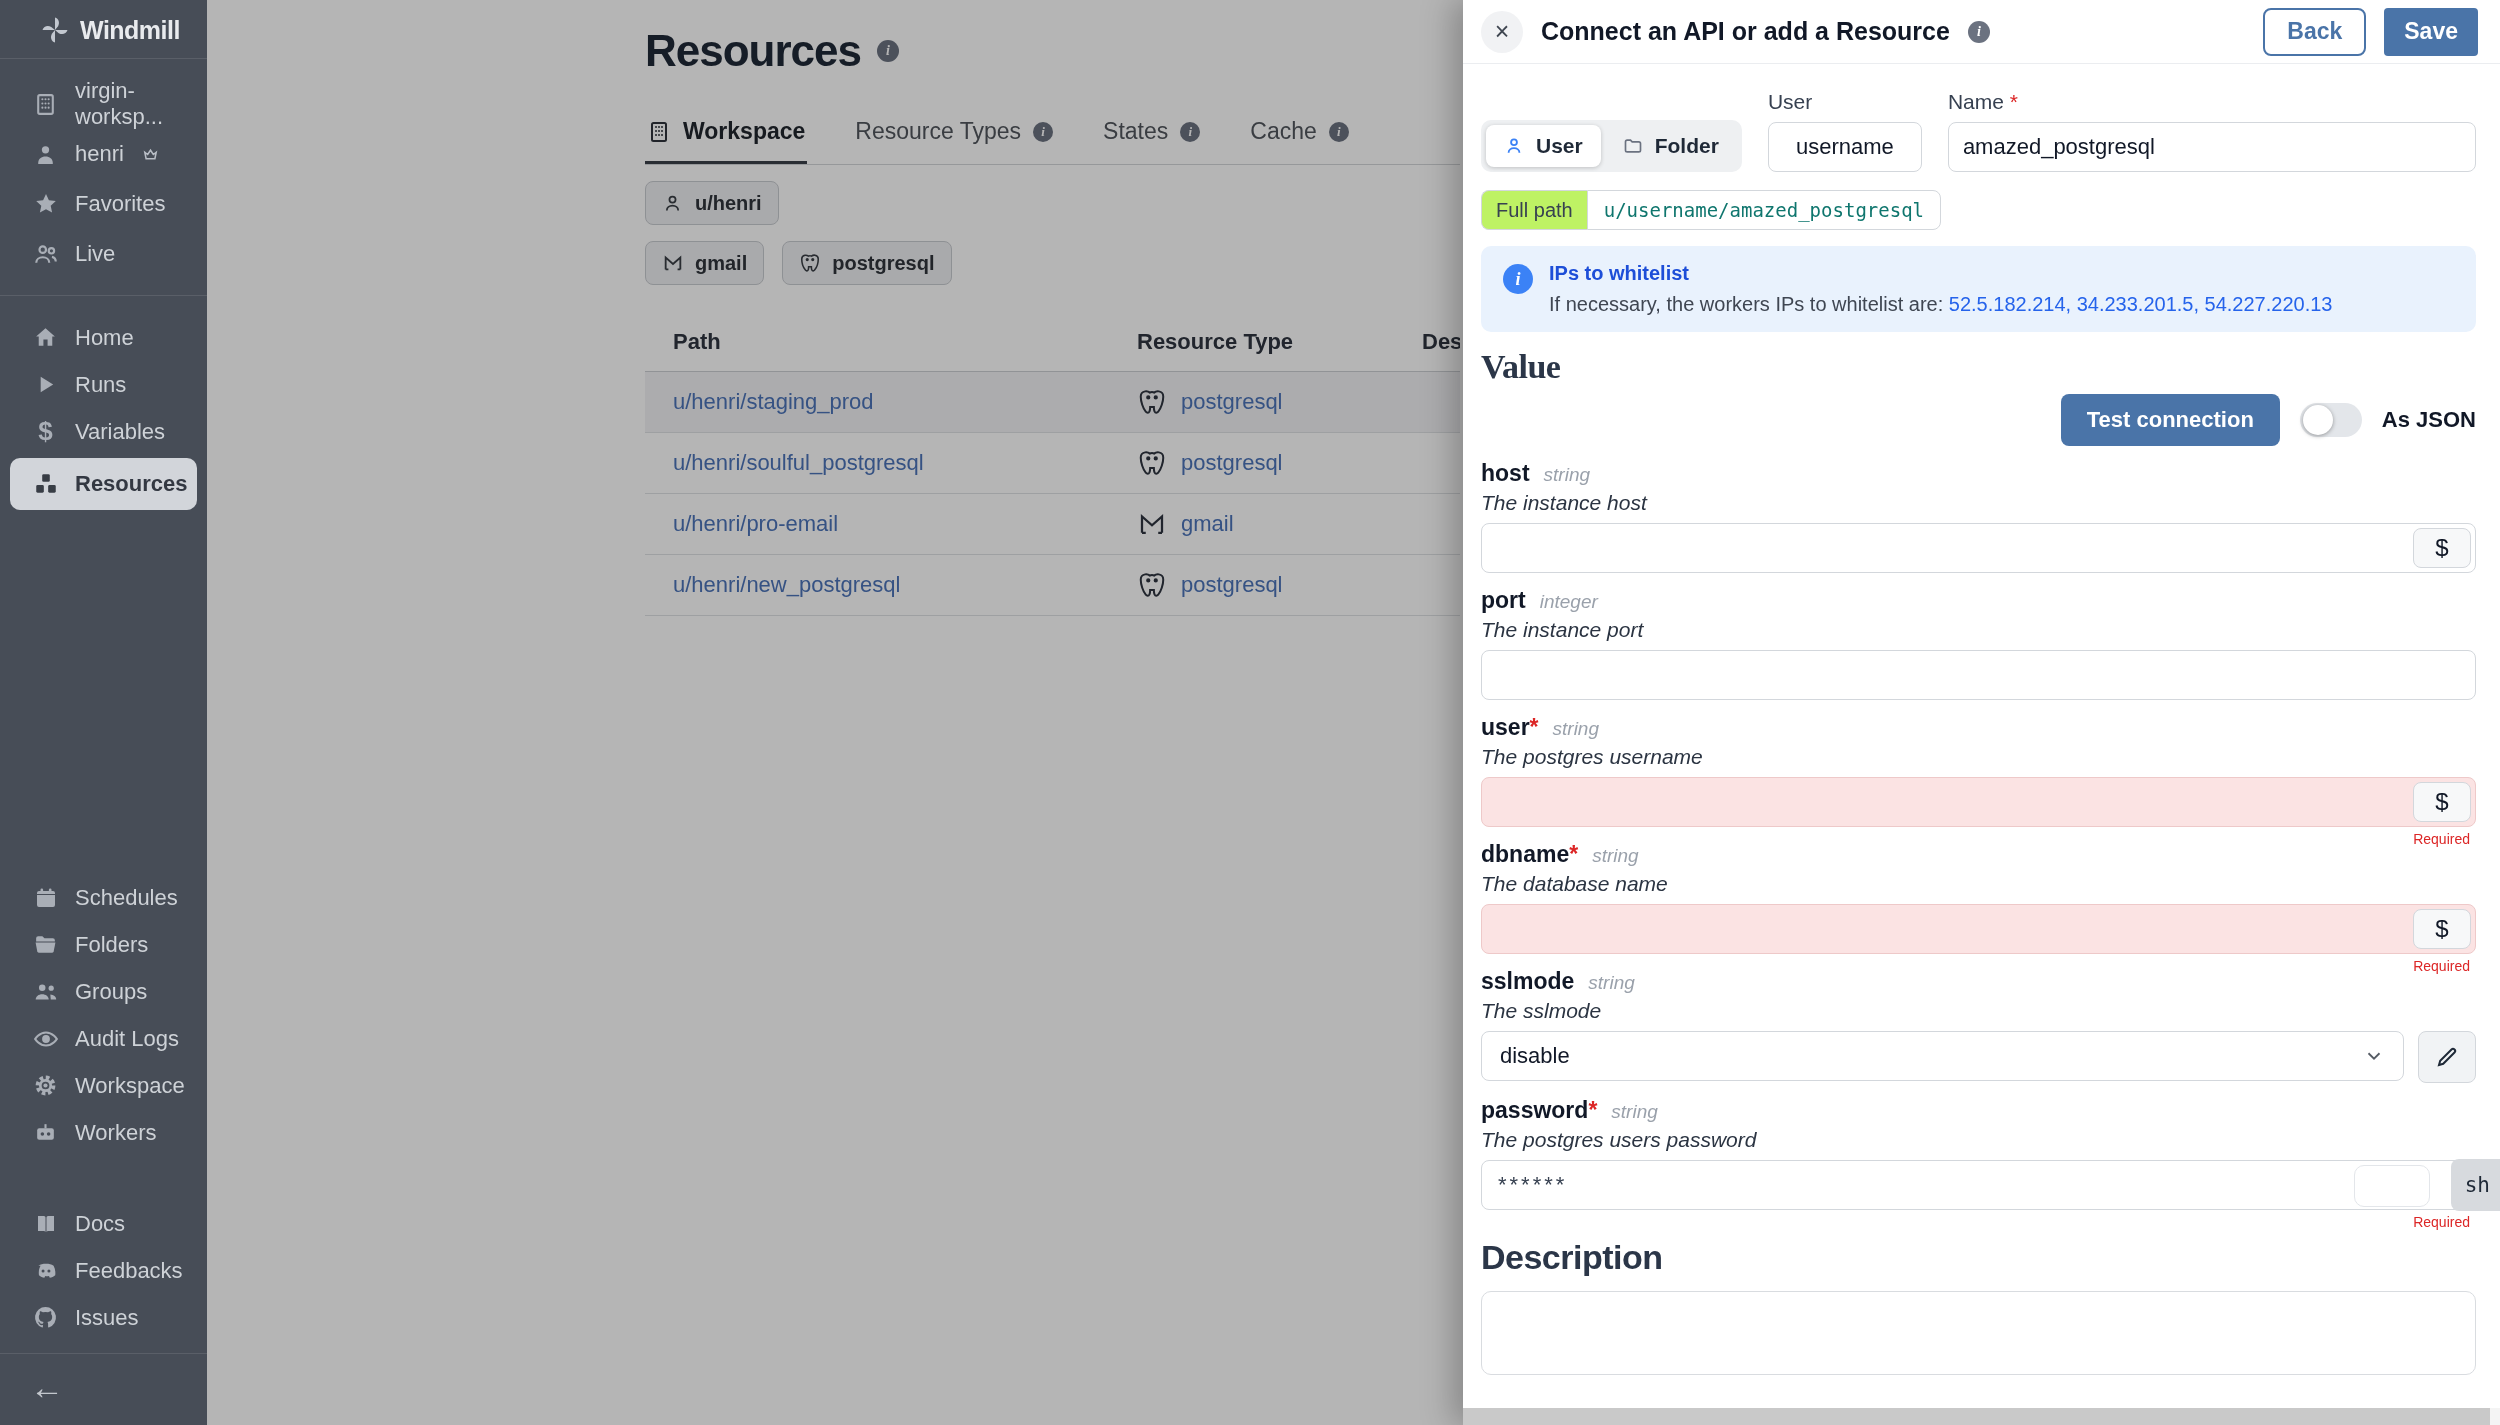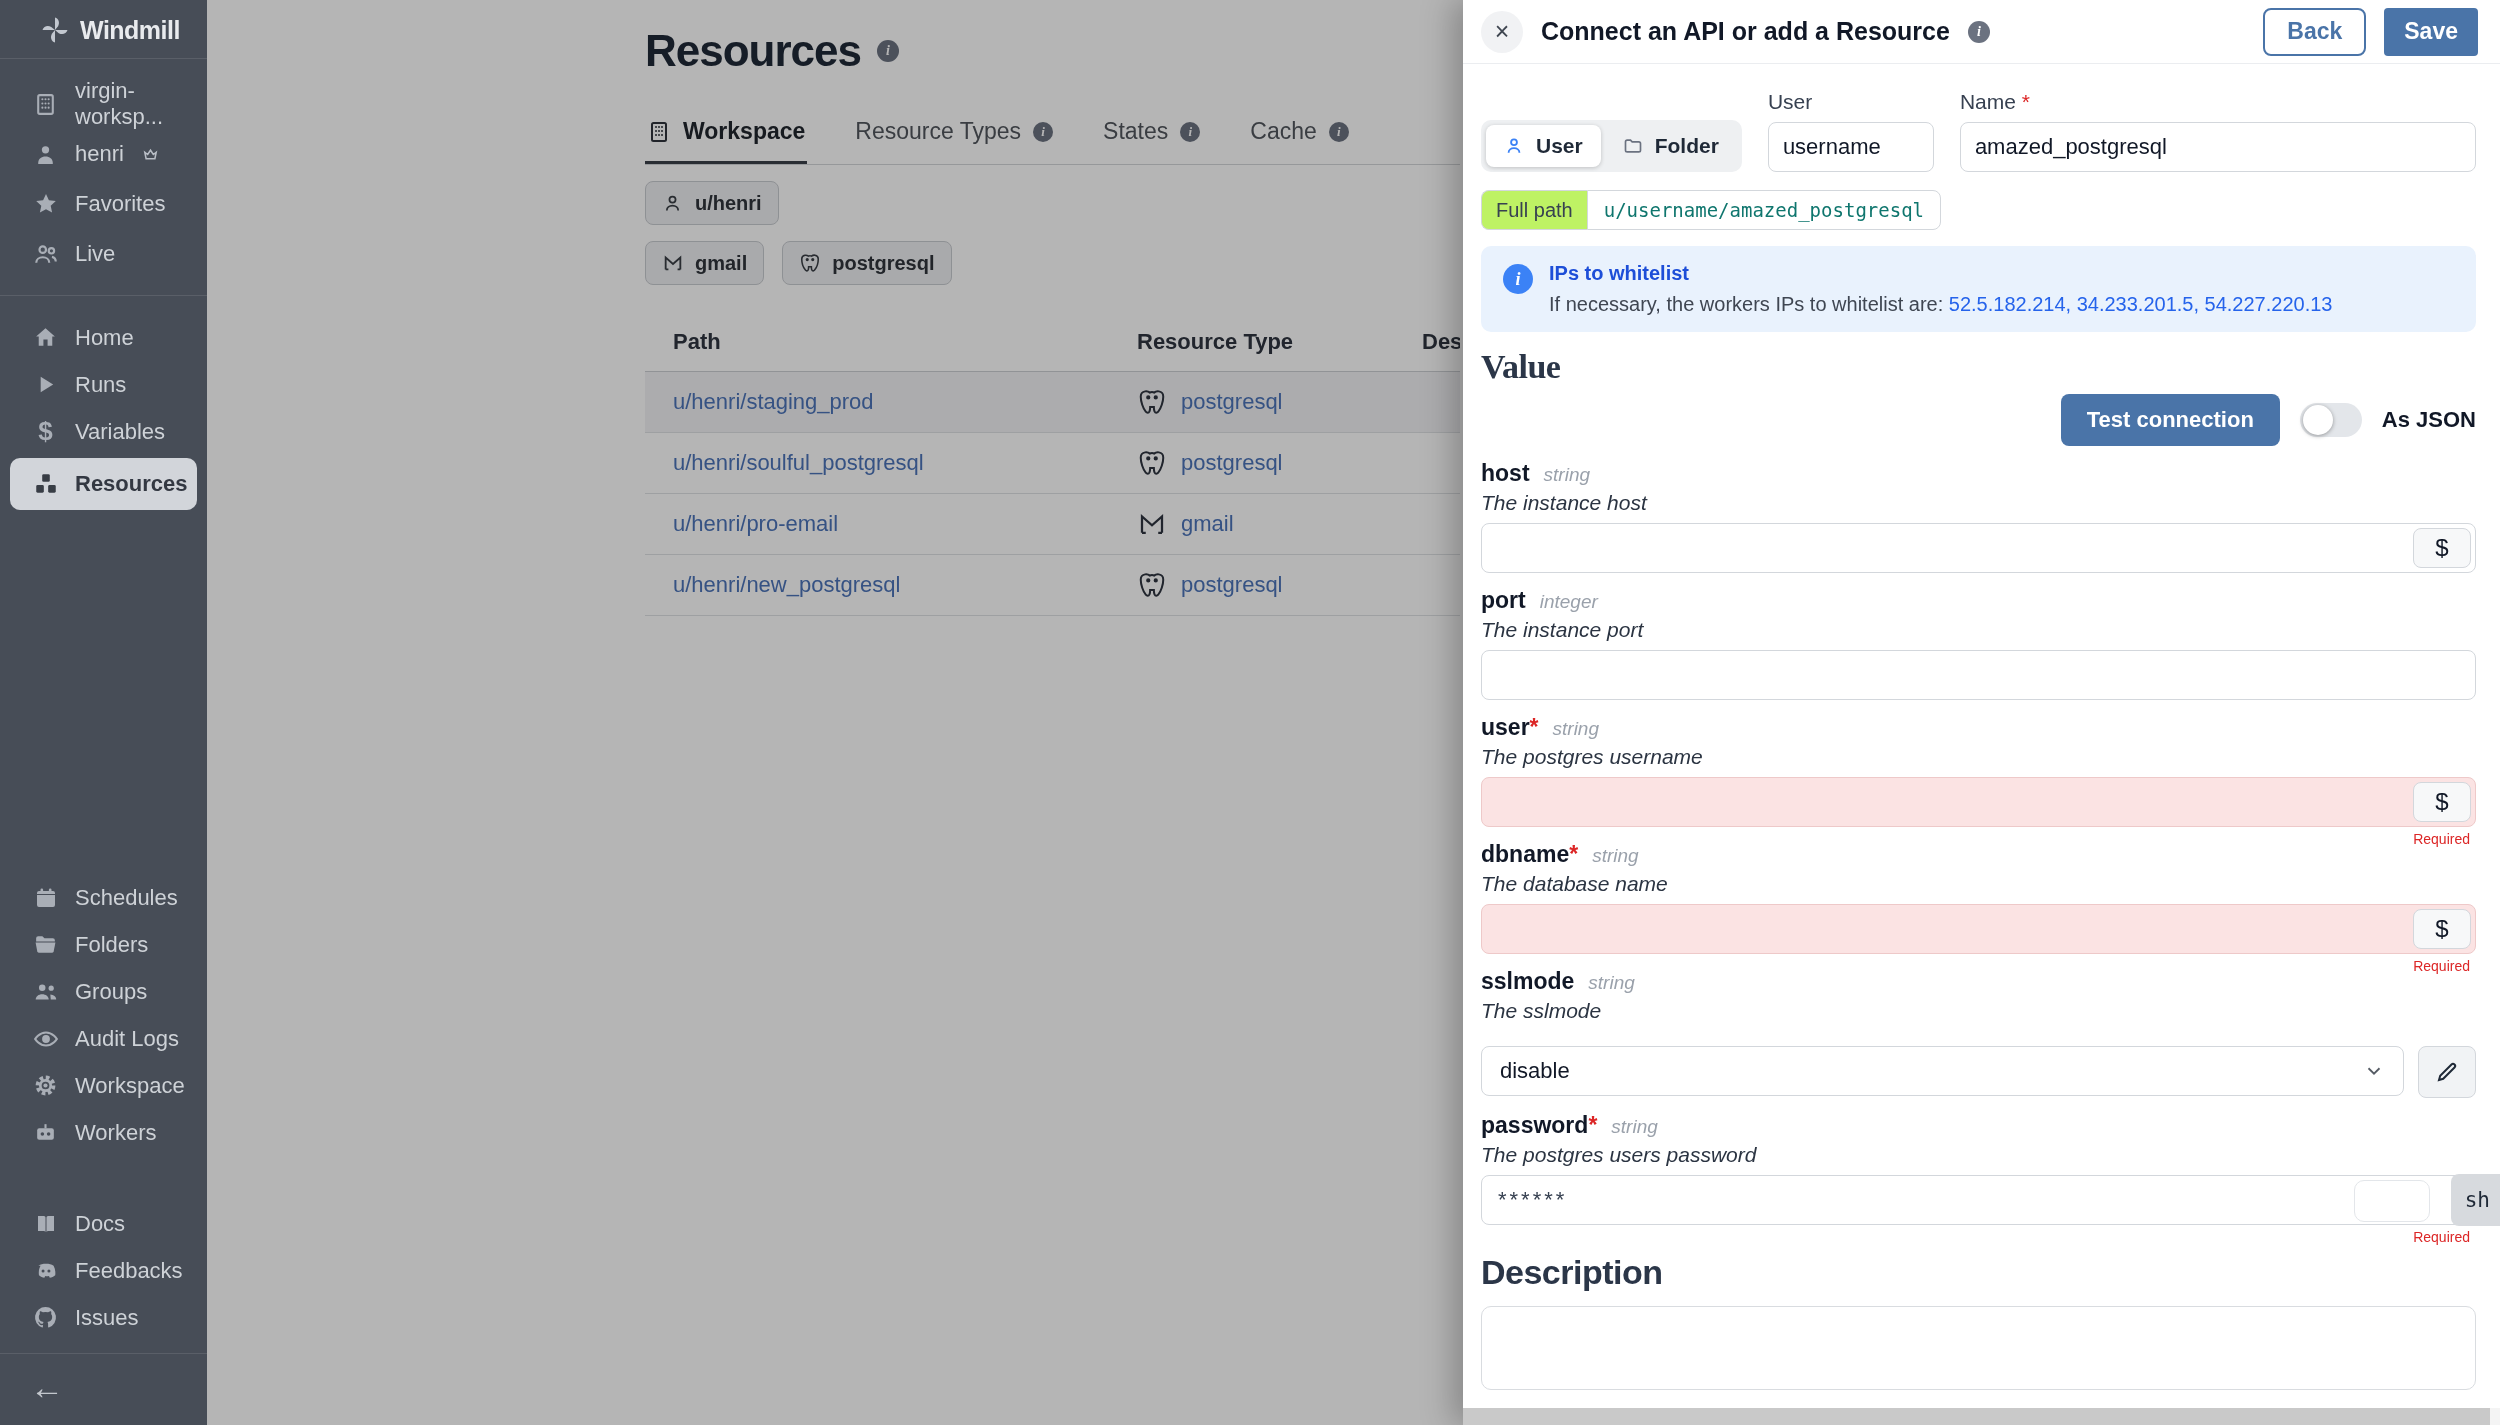--- a/index.html
+++ b/index.html
@@ -86,21 +86,21 @@
               font-size:21px;font-weight:600;color:#1f2937;cursor:pointer;}
   .toggle-opt.sel{background:#fff;box-shadow:0 1px 4px rgba(0,0,0,0.2);}
   .toggle-opt .o-icon{width:22px;height:22px;display:flex;align-items:center;}
   .toggle-opt.sel .o-icon{color:#3b82f6;}
   .toggle-opt .o-icon{color:#6b7280;}
   .field-col{display:flex;flex-direction:column;}
   .small-label{font-size:21px;color:#374151;margin-bottom:8px;}
   .req-star{color:#dc2626;}
   .text-input{height:50px;border:1px solid #d3d7dc;border-radius:8px;font-size:22px;padding:0 14px;
               color:#111827;box-sizing:border-box;font-family:inherit;background:#fff;}
-  .w-user{width:166px;}
+  .w-user{width:154px;text-align:center;}
   .grow{flex:1;}
   .grow .text-input{width:100%;}
 
   .fullpath-row{margin-top:18px;display:inline-flex;align-items:stretch;height:40px;}
   .fullpath-label{background:#bef264;border:1px solid #d3d7dc;border-right:none;border-radius:8px 0 0 8px;
                   display:flex;align-items:center;padding:0 14px;font-size:20px;font-weight:400;color:#374151;}
   .fullpath-value{border:1px solid #d3d7dc;border-radius:0 8px 8px 0;display:flex;align-items:center;
                   padding:0 16px;font-family:"DejaVu Sans Mono",monospace;font-size:19px;color:#0f766e;}
 
   .infobox{margin-top:16px;background:#e9f2fd;border-radius:10px;padding:16px 22px;display:flex;gap:16px;}
@@ -126,21 +126,21 @@
   .ftype{font-size:19px;font-style:italic;color:#9aa1ab;}
   .fdesc{font-size:21px;font-style:italic;color:#2b3442;margin-top:4px;}
   .finput-row{margin-top:8px;position:relative;}
   .finput{height:50px;border:1px solid #d3d7dc;border-radius:8px;background:#fff;box-sizing:border-box;
           display:flex;align-items:center;padding:0 16px;font-size:22px;color:#111827;}
   .finput.error{background:#fbe3e3;border-color:#eec9c9;}
   .dollar-btn{position:absolute;right:5px;top:5px;bottom:5px;width:56px;background:#f7f8f9;
               border:1px solid #d3d7dc;border-radius:8px;display:flex;align-items:center;
               justify-content:center;font-size:24px;color:#111827;cursor:pointer;}
   .required-msg{position:absolute;right:6px;top:54px;font-size:14px;color:#dc2626;}
-  .select-row{display:flex;gap:14px;margin-top:23px;}
+  .select-row{display:flex;gap:14px;margin-top:8px;}
   .select-box{flex:1;height:50px;border:1px solid #d3d7dc;border-radius:8px;display:flex;align-items:center;
               justify-content:space-between;padding:0 18px;font-size:22px;color:#111827;cursor:pointer;box-sizing:border-box;}
   .chev{width:22px;height:22px;color:#555b64;}
   .pencil-btn{width:56px;height:50px;background:#f1f3f5;border:1px solid #d3d7dc;border-radius:8px;
               display:flex;align-items:center;justify-content:center;cursor:pointer;color:#1f2937;}
   .pw-dots{letter-spacing:3px;color:#374151;}
   .pw-mini{position:absolute;right:46px;top:5px;width:74px;height:40px;border:1px solid #e3e6ea;
            border-radius:10px;background:#fff;}
   .pw-show{position:absolute;right:-24px;top:-1px;height:52px;padding:0 10px 0 14px;background:#d7dade;
            border-radius:8px 0 0 8px;display:flex;align-items:center;

